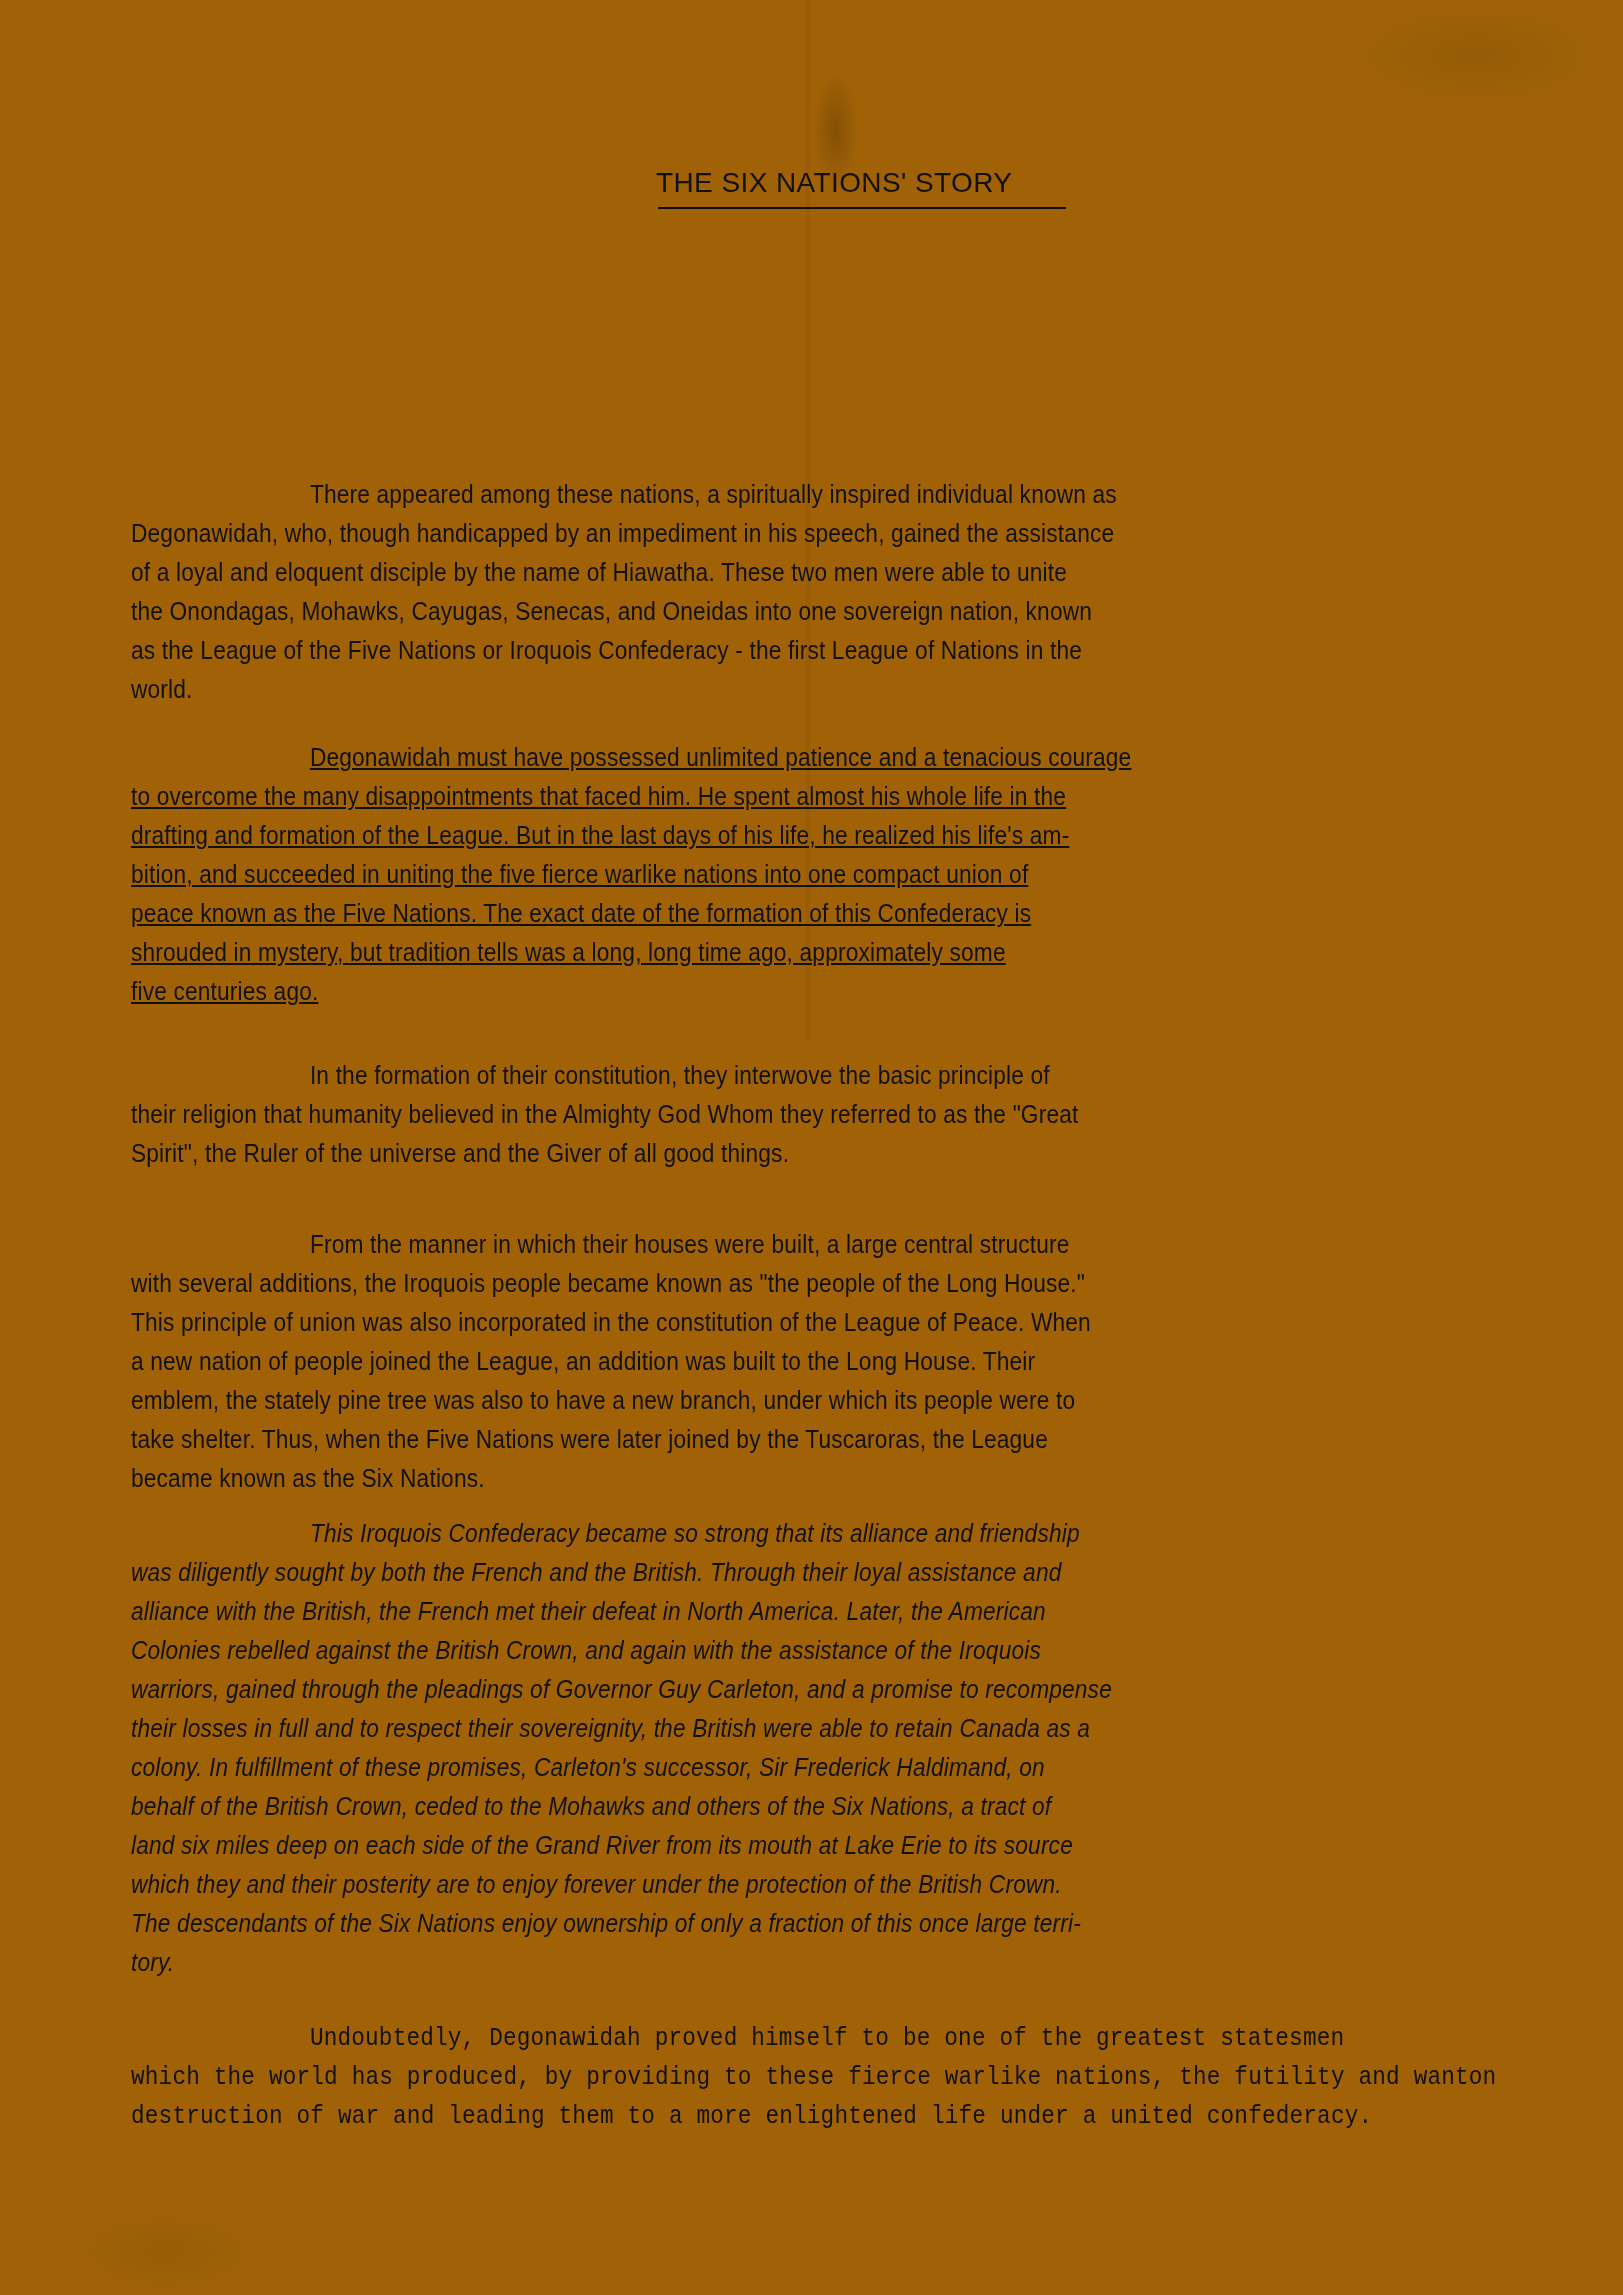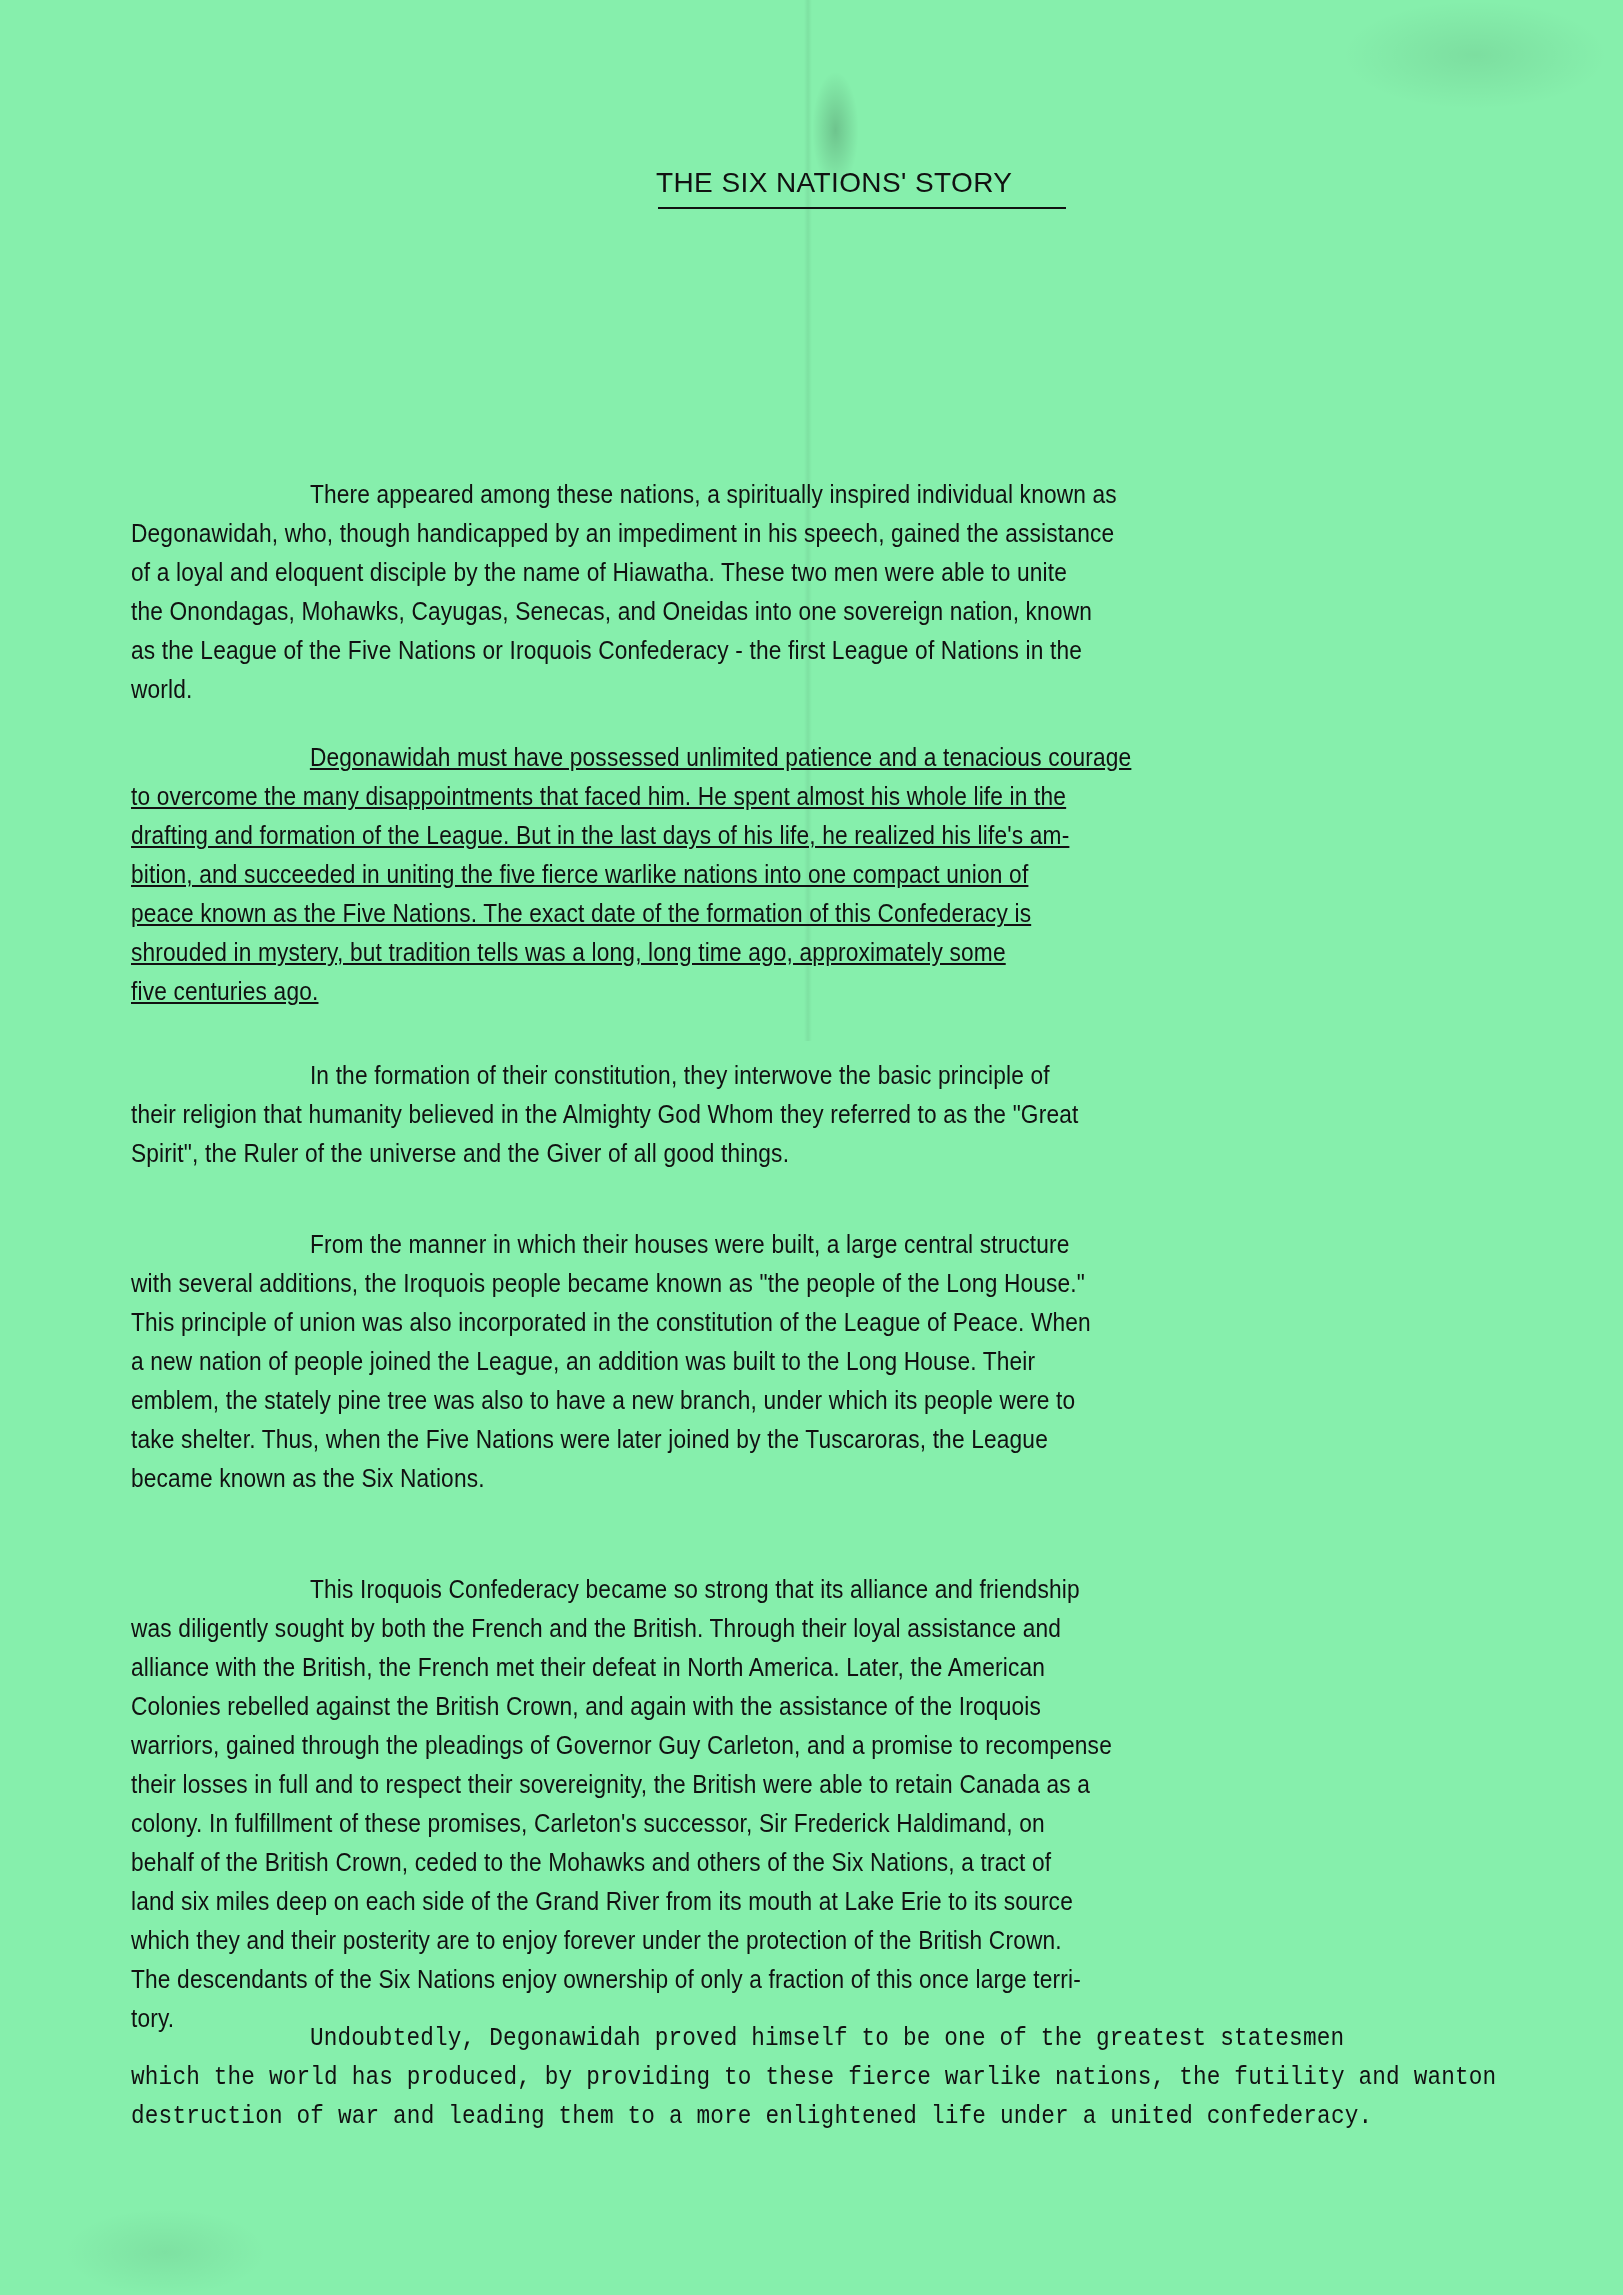--- a/index.html
+++ b/index.html
@@ -1,18 +1,18 @@
 <!DOCTYPE html>
 <html style="font-size:12.6px"><head>
 <meta charset="utf-8">
 <style>
   html, body { margin: 0; padding: 0; background: #ffffff; }
   body { width: 1624px; height: 2295px; position: relative; overflow: hidden;
          font-family: "Liberation Sans", sans-serif; color: #111; }
-  .page { position: absolute; left: 0; top: 0; width: 1624px; height: 2295px; background: #86efac; }
+  .page { position: absolute; left: 0; top: 0; width: 1624px; height: 2295px; background: #a16207; }
   .fold { position: absolute; left: 804px; top: 0; width: 8px; height: 1041px;
           background: linear-gradient(to right, rgba(0,0,0,0), rgba(0,0,0,0.06), rgba(0,0,0,0)); }
   .smudge { position: absolute; left: 812px; top: 71px; width: 47px; height: 118px;
             background: radial-gradient(ellipse at center, rgba(0,0,0,0.18), rgba(0,0,0,0) 70%); }
   .smudge2 { position: absolute; left: 1341px; top: 0; width: 268px; height: 110px;
              background: radial-gradient(ellipse at center, rgba(0,0,0,0.07), rgba(0,0,0,0) 70%); }
   .smudge3 { position: absolute; left: 63px; top: 2208px; width: 205px; height: 88px;
              background: radial-gradient(ellipse at center, rgba(0,0,0,0.06), rgba(0,0,0,0) 70%); }
   .title { position: absolute; left: 656px; top: 167px; font-size: 28px; letter-spacing: 0.4px;
            font-family: "Liberation Sans", sans-serif; color: #111; }
@@ -63,21 +63,21 @@
   <div class="para" style="top:1209px;margin-top:16px;">
     <span class="line indent">From the manner in which their houses were built, a large central structure</span>
     <span class="line">with several additions, the Iroquois people became known as "the people of the Long House."</span>
     <span class="line">This principle of union was also incorporated in the constitution of the League of Peace.  When</span>
     <span class="line">a new nation of people joined the League, an addition was built to the Long House.  Their</span>
     <span class="line">emblem, the stately pine tree was also to have a new branch, under which its people were to</span>
     <span class="line">take shelter.  Thus, when the Five Nations were later joined by the Tuscaroras, the League</span>
     <span class="line">became known as the Six Nations.</span>
   </div>
 
-  <div class="para" style="top:1570px;">
+  <div class="para" style="top:1514px;font-style:italic;">
     <span class="line indent">This Iroquois Confederacy became so strong that its alliance and friendship</span>
     <span class="line">was diligently sought by both the French and the British.  Through their loyal assistance and</span>
     <span class="line">alliance with the British, the French met their defeat in North America.  Later, the American</span>
     <span class="line">Colonies rebelled against the British Crown, and again with the assistance of the Iroquois</span>
     <span class="line">warriors, gained through the pleadings of Governor Guy Carleton, and a promise to recompense</span>
     <span class="line">their losses in full and to respect their sovereignity, the British were able to retain Canada as a</span>
     <span class="line">colony.  In fulfillment of these promises, Carleton's successor, Sir Frederick Haldimand, on</span>
     <span class="line">behalf of the British Crown, ceded to the Mohawks and others of the Six Nations, a tract of</span>
     <span class="line">land six miles deep on each side of the Grand River from its mouth at Lake Erie to its source</span>
     <span class="line">which they and their posterity are to enjoy forever under the protection of the British Crown.</span>

